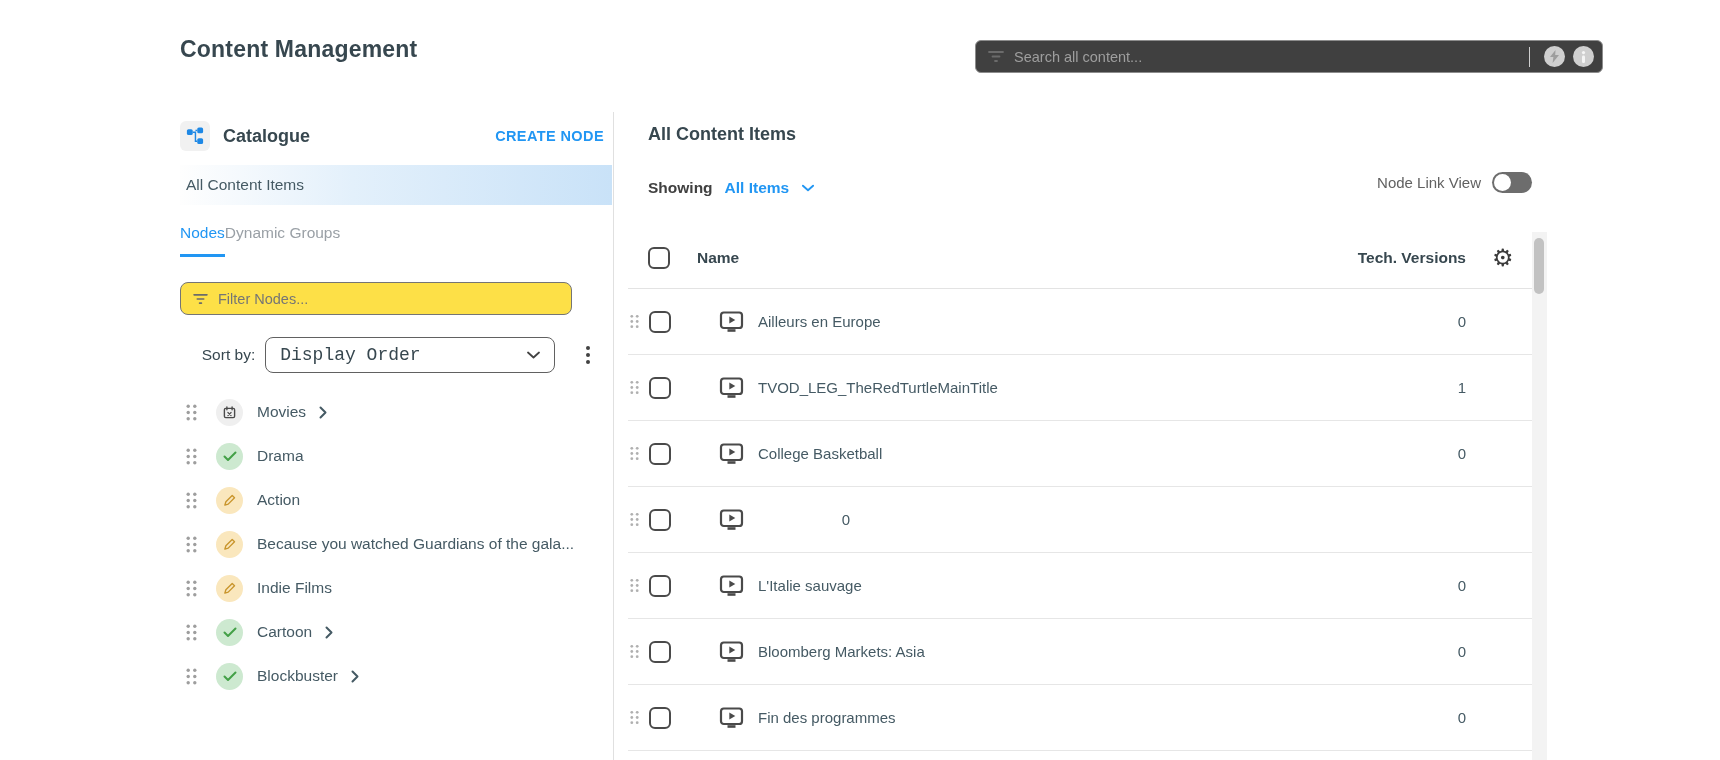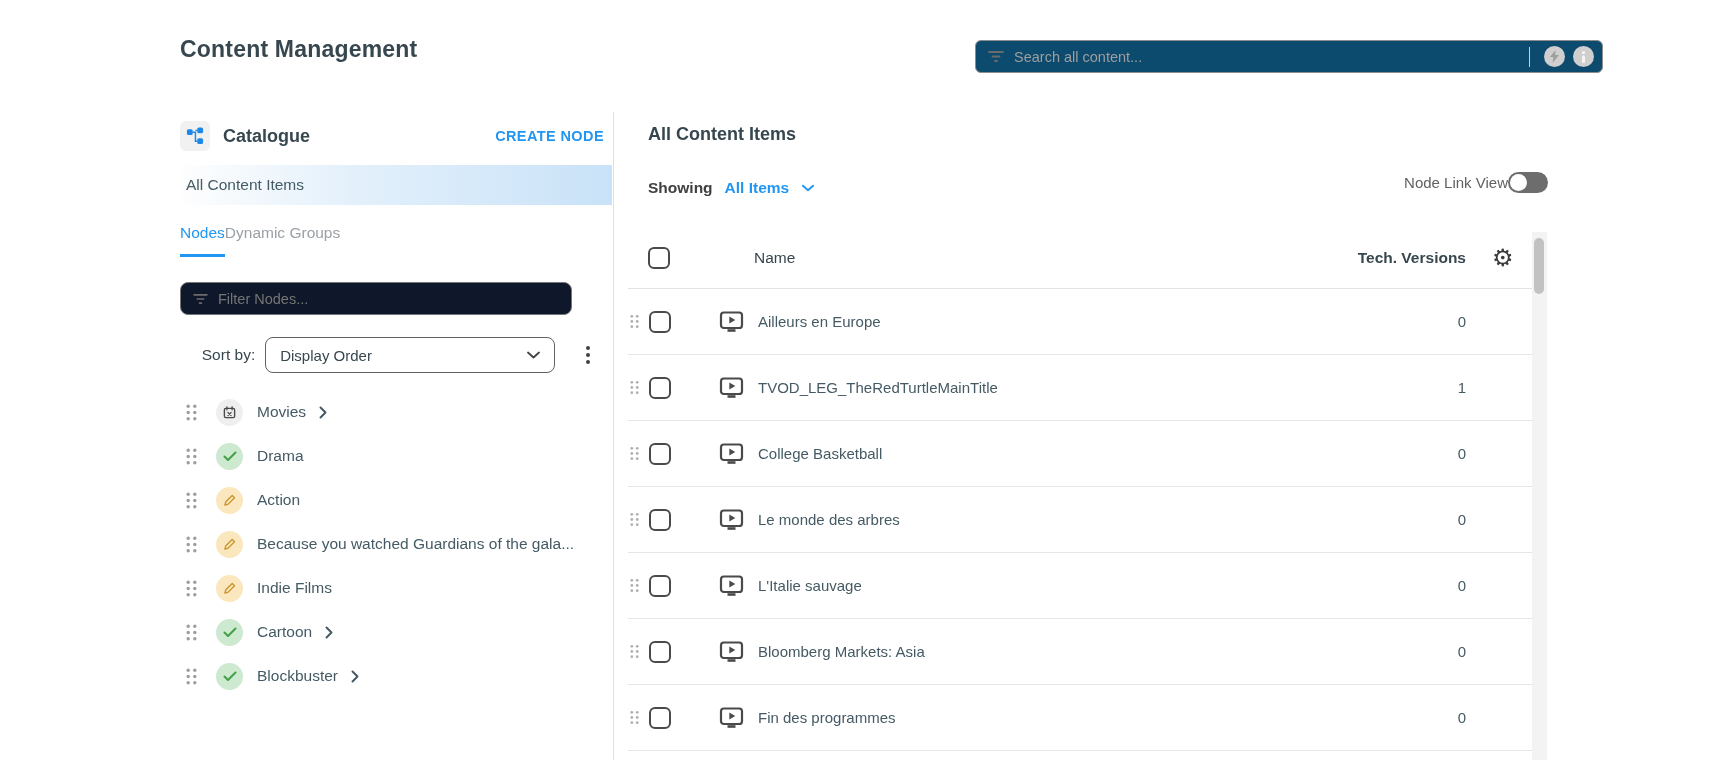--- a/index.html
+++ b/index.html
@@ -2,21 +2,21 @@
 <html><head>
 <meta charset="utf-8">
 <style>
   * { box-sizing: border-box; margin: 0; padding: 0; }
   html,body { width:1720px; height:760px; overflow:hidden; background:#fff;
     font-family:"Liberation Sans", sans-serif; color:#455a64; }
 
   
   .page-title { position:absolute; left:180px; top:36px; font-size:23px; font-weight:700; color:#37474f; letter-spacing:.2px; }
   .search-bar { position:absolute; left:975px; top:40px; width:628px; height:33px;
-    background:#0c4a6e; border:1px solid #8d8d8d; border-radius:6px;
+    background:#404040; border:1px solid #8d8d8d; border-radius:6px;
     display:flex; align-items:center; padding:0 8px 0 12px; }
   .search-bar .ph { font-size:14.5px; color:#9e9e9e; margin-left:10px; flex:1; }
   .search-right { display:flex; align-items:center; gap:8px; }
   .search-divider { width:1px; height:20px; background:#cfcfcf; margin-right:6px; }
   .circle-ic { width:21px; height:21px; border-radius:50%; background:#cfcfcf;
     display:flex; align-items:center; justify-content:center; }
 
   
   .panel-divider { position:absolute; left:613px; top:112px; width:1px; height:648px; background:#e0e0e0; }
   .sidebar { position:absolute; left:180px; top:112px; width:432px; }
@@ -25,28 +25,28 @@
     display:flex; align-items:center; justify-content:center; }
   .cat-title { font-size:18px; font-weight:700; color:#37474f; margin-left:13px; flex:1; }
   .create-node { font-size:14.5px; font-weight:700; color:#2196f3; letter-spacing:.4px; cursor:pointer; margin-right:8px; }
   .selected-row { height:40px; margin-top:5px; display:flex; align-items:center; padding-left:6px;
     font-size:15.5px; color:#455a64;
     background:linear-gradient(90deg,#fefefe 0%, #e3f0fb 40%, #c9e2f8 100%); }
   .tabs { display:flex; margin-top:19px; }
   .tab { font-size:15.5px; padding-bottom:12px; cursor:pointer; }
   .tab.active { color:#2196f3; border-bottom:3px solid #2196f3; }
   .tab.inactive { color:#9aa0a6; }
-  .filter-input { margin-top:25px; width:392px; height:33px; background:#0f172a;
+  .filter-input { margin-top:25px; width:392px; height:33px; background:#fde047;
     border:1px solid #757575; border-radius:8px; display:flex; align-items:center; padding:0 12px; }
   .filter-input .ph { font-size:14.5px; color:#757575; margin-left:10px; }
   .sort-row { margin-top:22px; display:flex; align-items:center;justify-content:center; }
   .sort-label { font-size:15.5px; color:#37474f; }
   .sort-select { margin-left:10px; width:290px; height:36px; background:#fff; border:1px solid #616161;
     border-radius:8px; display:flex; align-items:center; padding:0 14px; cursor:pointer; }
-  .sort-select .val { font-size:15px; color:#37474f; flex:1; }
+  .sort-select .val { font-size:18px; color:#37474f; flex:1;font-family:Liberation Mono, monospace; }
   .kebab { margin-left:31px; display:flex; flex-direction:column; gap:3px; cursor:pointer; }
   .kebab i { width:4px; height:4px; border-radius:50%; background:#424242; }
 
   .node-list { margin-top:17px; }
   .node-item { height:44px; display:flex; align-items:center; }
   .drag-handle { display:flex; margin-left:6px; cursor:grab; }
   .status-circle { width:27px; height:27px; border-radius:50%; margin-left:19px;
     display:flex; align-items:center; justify-content:center; }
   .st-svg { display:none; }
   .status-published .status-circle { background:#cde9d0; }
@@ -57,30 +57,30 @@
   .status-scheduled .svg-calendar { display:block; }
   .node-label { font-size:15.5px; color:#455a64; margin-left:14px; white-space:nowrap; }
   .chevron-right { margin-left:13px; display:flex; }
 
   
   .main { position:absolute; left:628px; top:112px; width:920px; }
   .main-title { font-size:18px; font-weight:700; color:#37474f; margin:12px 0 0 20px; }
   .showing-row { margin:34px 0 0 20px; display:flex; align-items:center; }
   .showing-label { font-size:15.5px; font-weight:700; color:#404040; }
   .showing-value { font-size:15.5px; font-weight:700; color:#2196f3; margin-left:12px; cursor:pointer; display:flex; align-items:center; gap:13px; }
-  .nlv { position:absolute; right:0; top:60px; display:flex; align-items:center; }
+  .nlv { position:absolute; right:16px; top:60px; display:flex; align-items:center; gap:11px; }
   .nlv-label { font-size:15px; color:#616161; }
   .toggle { width:40px; height:21px; border-radius:12px; background:#6d6d6d; position:relative; cursor:pointer; }
   .toggle .knob { position:absolute; left:2px; top:2px; width:17px; height:17px; border-radius:50%; background:#fff; }
 
   .table-header { margin-top:30px; height:62px; display:flex; align-items:center;
     border-bottom:1px solid #e3e3e3; width:904px; }
   .checkbox { width:22px; height:22px; border:2.5px solid #4a4a4a; border-radius:6px; background:#fff; cursor:pointer; flex:none; }
   .table-header .checkbox { margin-left:20px; }
-  .col-name { font-size:15.5px; font-weight:400; color:#37474f; margin-left:84px; flex:1; }
+  .col-name { font-size:15.5px; font-weight:700; color:#37474f; margin-left:27px; flex:1; }
   .col-versions { font-size:15.5px; font-weight:700; color:#37474f; width:110px; text-align:right; }
   .gear { margin-left:26px; width:40px; font-size:24px; color:#3c3c3c; cursor:pointer; line-height:1; }
 
   .content-row { height:66px; display:flex; align-items:center; border-bottom:1px solid #e6e6e6; width:904px; }
   .content-row .drag-handle { margin-left:2px; }
   .content-row .checkbox { margin-left:10px; }
   .video-icon { margin-left:48px; display:flex; flex:none; }
   .row-name { font-size:15px; color:#455a64; margin-left:14px; flex:1; white-space:nowrap; }
   .row-versions { font-size:15px; color:#455a64; width:106px; text-align:right; }
   .row-gear-space { width:66px; }
@@ -446,21 +446,20 @@
       </svg>
     </span>
     <span class="checkbox"></span>
     <span class="video-icon">
       <svg width="25" height="22" viewBox="0 0 25 22">
         <rect x="2" y="1.5" width="21" height="15.5" rx="2.8" fill="none" stroke="#4a4a4a" stroke-width="2.2"></rect>
         <path d="M10.3 5.5v7l6-3.5z" fill="#4a4a4a"></path>
         <rect x="8.5" y="18.2" width="8" height="2.6" fill="#4a4a4a"></rect>
       </svg>
     </span>
-    <span class="row-name">Le monde des arbres</span>
     <span class="row-versions">0</span>
     <span class="row-gear-space"></span>
   </div>
 
   <div class="content-row">
     <span class="drag-handle">
       <svg width="9" height="15" viewBox="0 0 11 17">
         <circle cx="2.2" cy="2.2" r="1.7" fill="#b0b0b0"></circle>
             <circle cx="8.8" cy="2.2" r="1.7" fill="#b0b0b0"></circle>
         <circle cx="2.2" cy="8.5" r="1.7" fill="#b0b0b0"></circle>

